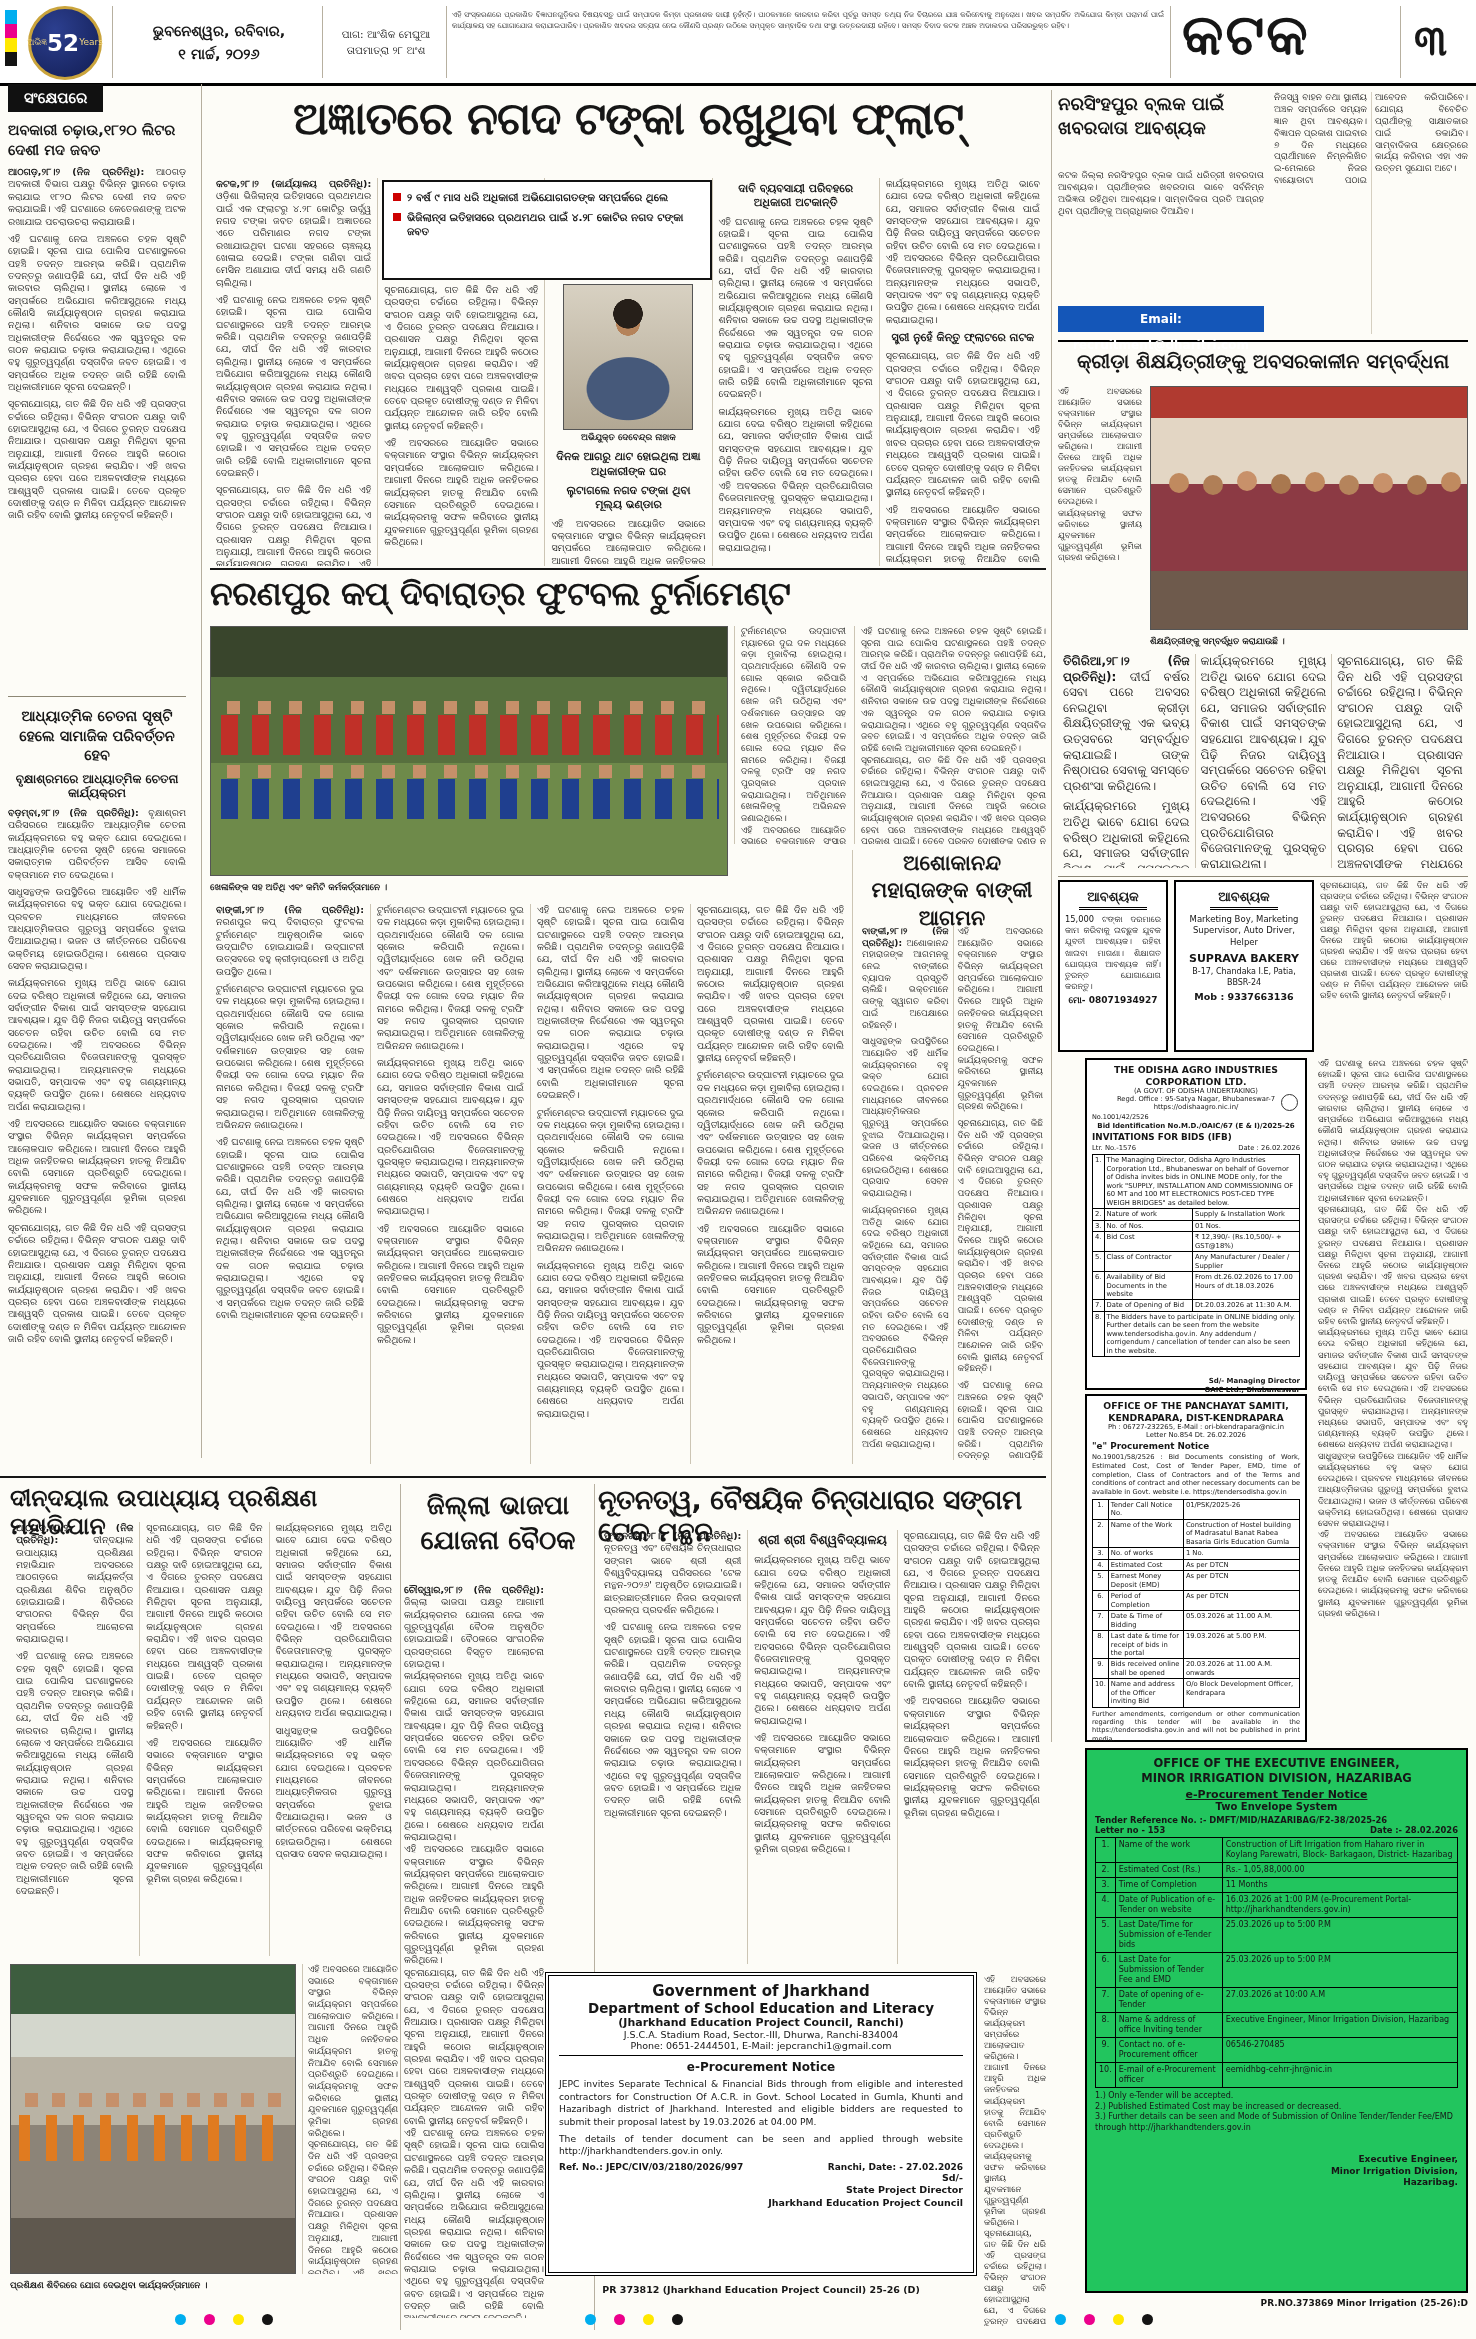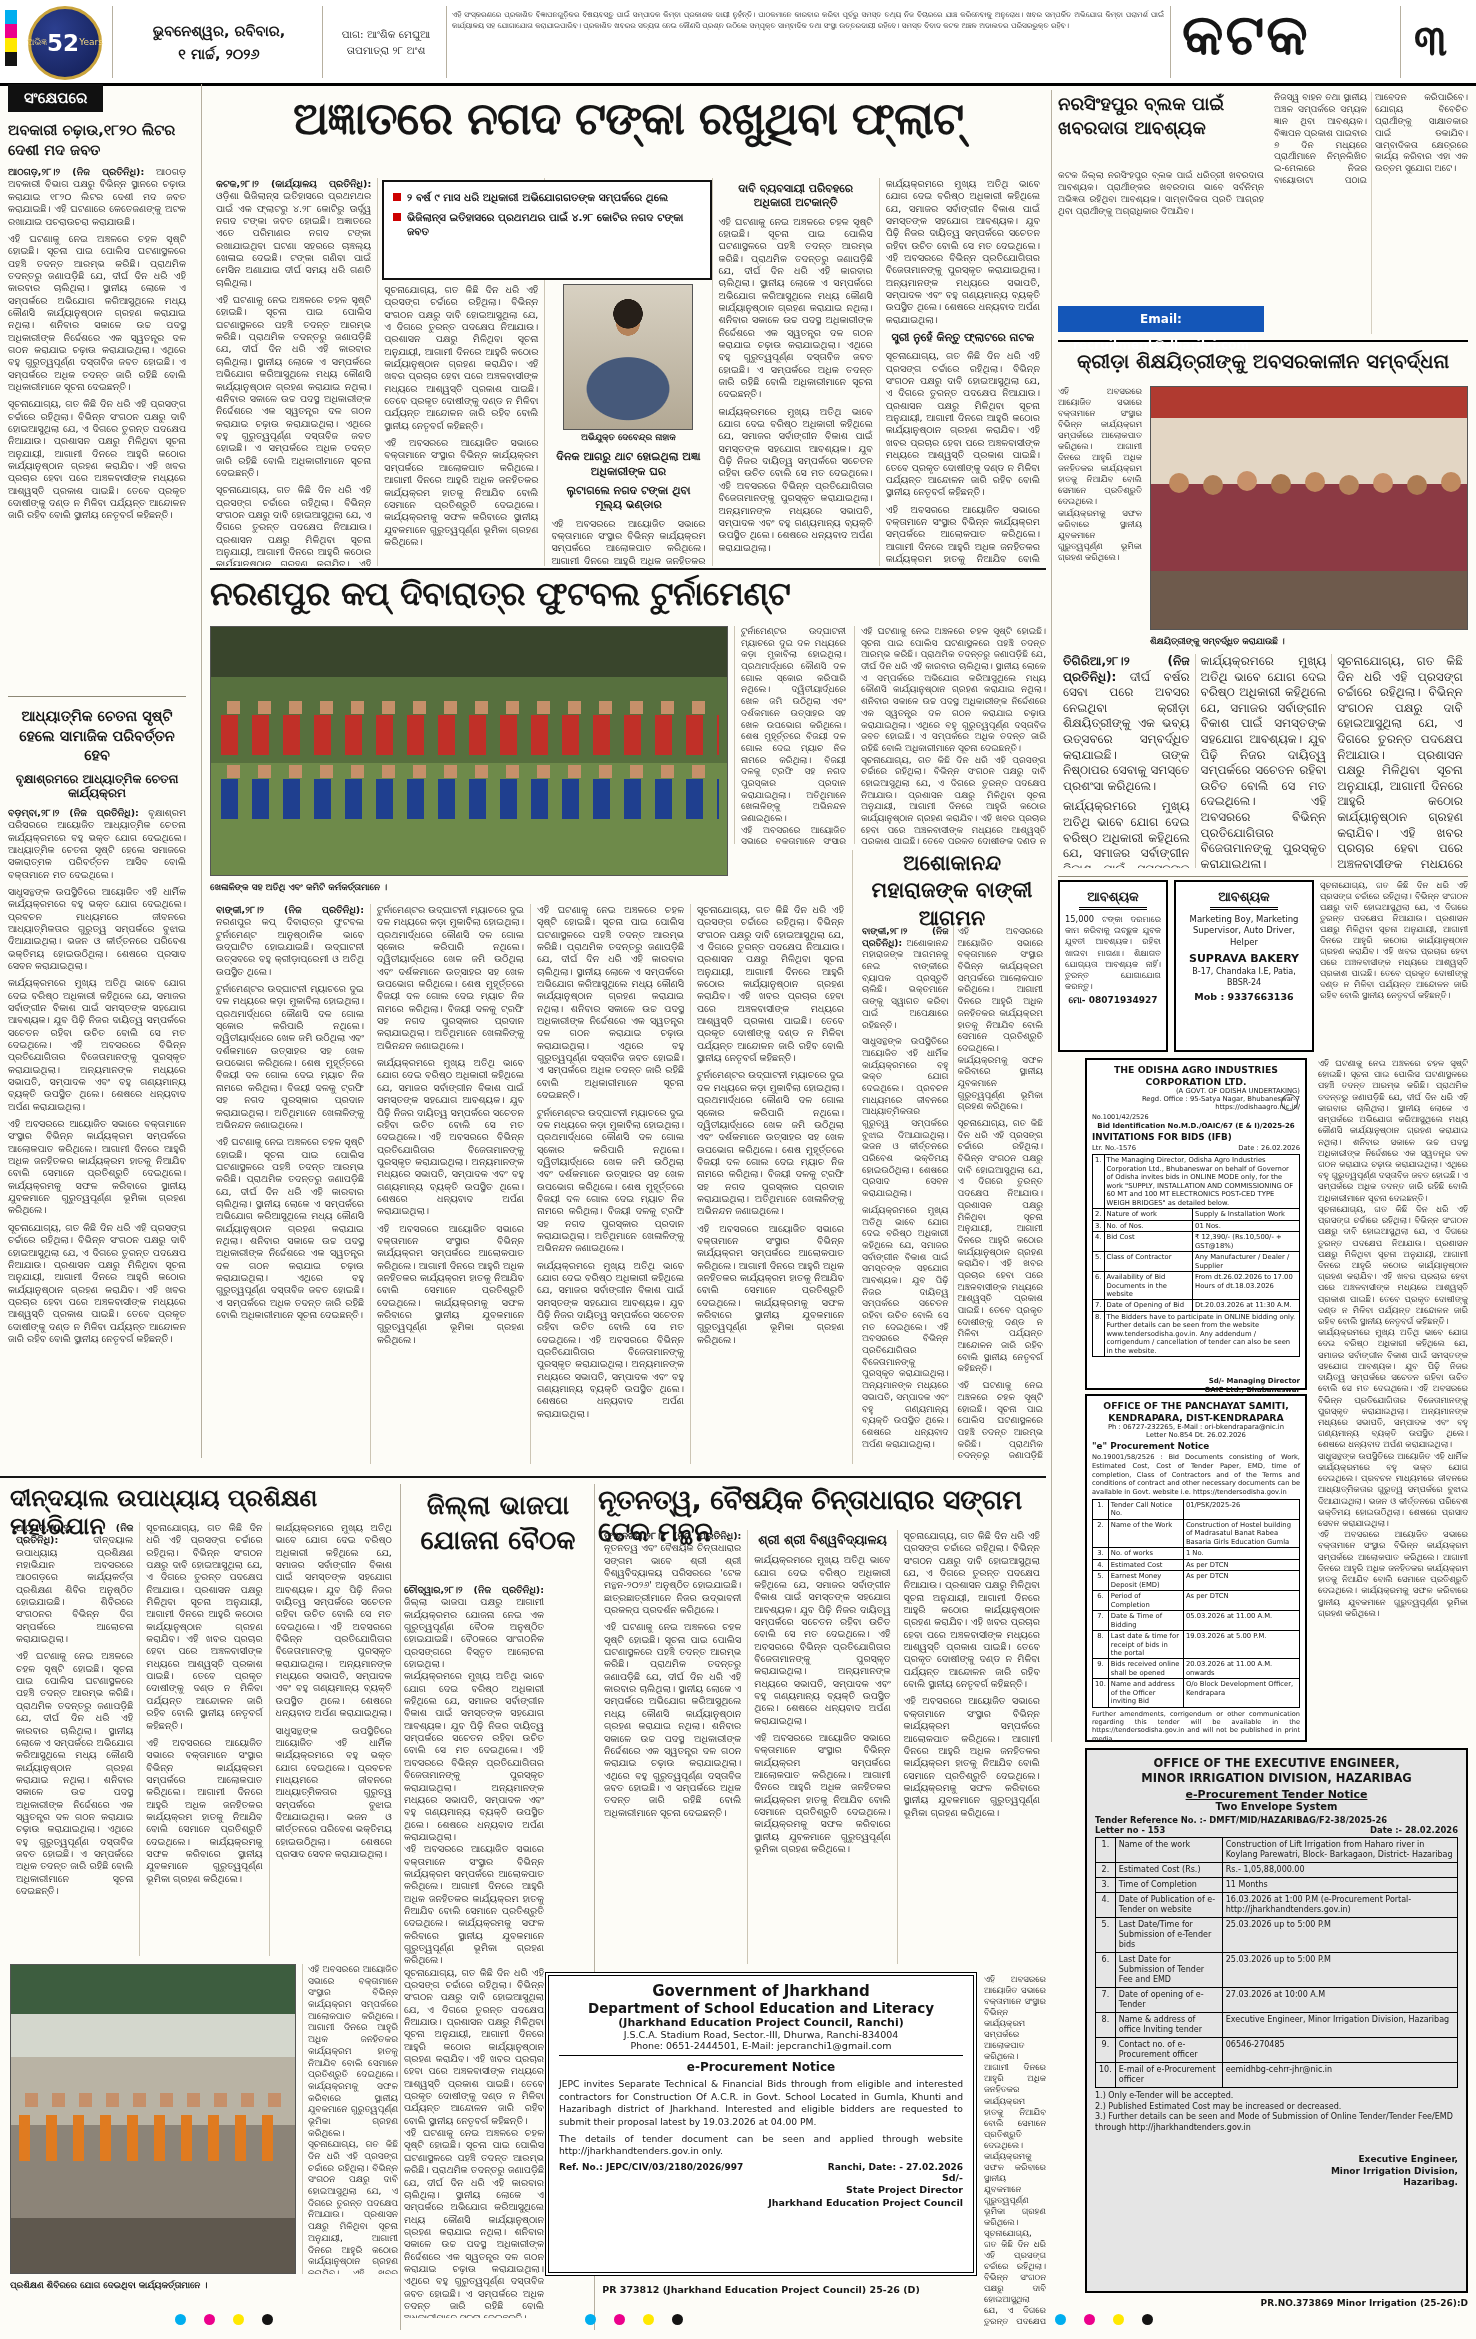--- a/index.html
+++ b/index.html
@@ -119,36 +119,36 @@
 .cls-ph{font-size:9px;font-weight:bold;margin-top:3px}
 .cls-l1{font-size:8.5px;line-height:1.35}
 .cls-shop{font-size:11px;font-weight:900;margin:4px 0 2px}
 .cls-ad{font-size:8px;line-height:1.3}
 .cls-mob{font-size:9.5px;font-weight:900;margin-top:3px}
 .tailA{left:1320px;top:880px;width:148px;height:172px;overflow:hidden;font-size:8.5px;line-height:1.3;text-align:justify}
 .tailB{left:1318px;top:1058px;width:150px;height:684px;overflow:hidden;font-size:8.5px;line-height:1.32;text-align:justify}
 
 .oaic{left:1085px;top:1058px;width:222px;height:332px;border:2px solid #000;background:#fff;padding:4px 5px}
 .oaic .n1,.kend .n1{font-size:9.3px;font-weight:900;text-align:center;line-height:1.25}
-.oaic .n2{font-size:6.8px;text-align:right}
+.oaic .n2{font-size:6.8px;text-align:center}
 .idrow{display:flex;justify-content:space-between;font-size:6.5px;margin-top:2px}
 .oaic .bid{font-size:7px;font-weight:bold;text-align:center;margin-top:1px}
 .adtitle{font-size:8.8px;font-weight:900;text-align:left;margin:2px 0}
 .lr{display:flex;justify-content:space-between;font-size:6.8px}
 .adtbl{width:100%;border-collapse:collapse;margin-top:2px}
 .adtbl td{border:1px solid #000;font-size:6.8px;line-height:1.25;padding:1px 2px;vertical-align:top}
 .adtbl td.n{width:11px;text-align:center}
 .sgn{text-align:right;font-size:7px;font-weight:bold;margin-top:20px;line-height:1.3}
 .oipr{font-size:6.3px;margin-top:1px}
 .oaic-logo{position:absolute;right:7px;top:34px;width:17px;height:17px;border:1.5px solid #333;border-radius:50%}
 .kend{left:1085px;top:1394px;width:222px;height:348px;border:2px solid #000;background:#fff;padding:4px 5px}
 .kend .ph,.kend .lt{font-size:6.8px;text-align:center}
 .kend .intro{font-size:6.7px;line-height:1.3;text-align:justify;margin-top:2px}
 .kend .note{font-size:6.6px;line-height:1.25;text-align:justify;margin-top:2px}
-.haz{left:1085px;top:1748px;width:383px;height:545px;border:2.5px solid #000;background:#e5e5e5;padding:6px 8px}
+.haz{left:1085px;top:1748px;width:383px;height:545px;border:2.5px solid #000;background:#22c55e;padding:6px 8px}
 .haz .n1{font-size:11.5px;font-weight:900;text-align:center;line-height:1.3}
 .haz .t1{font-size:11px;font-weight:900;text-align:center;text-decoration:underline;margin-top:2px}
 .haz .t2{font-size:10px;font-weight:bold;text-align:center}
 .haz .ref{font-size:8.4px;font-weight:bold;margin-top:3px}
 .haz .lr{font-size:8.4px;font-weight:bold}
 .haz .adtbl td{font-size:8px;padding:2px 3px}
 .haz .adtbl td.n{width:16px}
 .haz .notes{font-size:8px;line-height:1.35;margin-top:3px}
 .haz .sgn{font-size:9px}
 .pr-minor{left:1085px;top:2298px;width:383px;text-align:right;font-size:9px;font-weight:bold}

